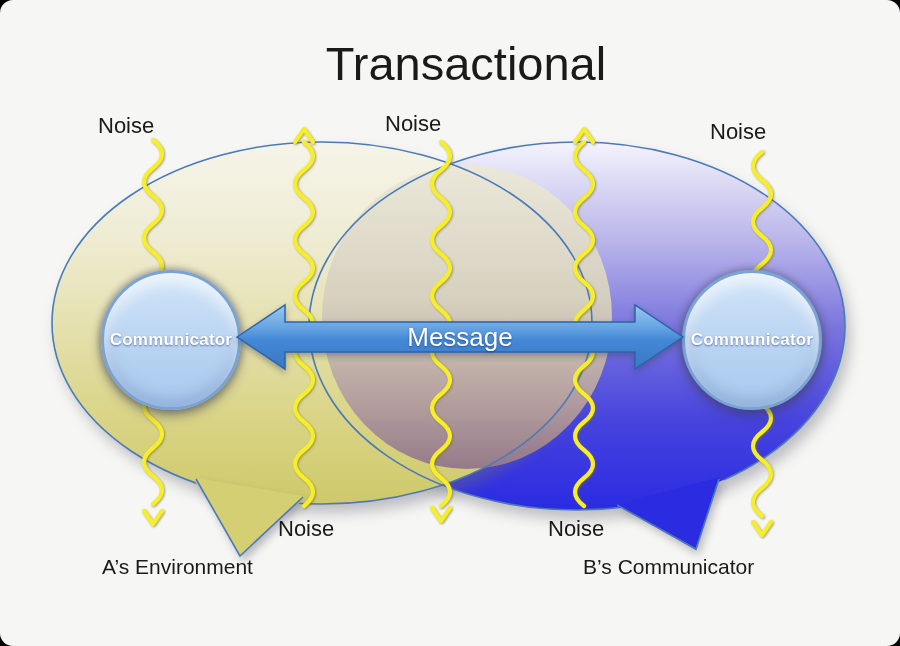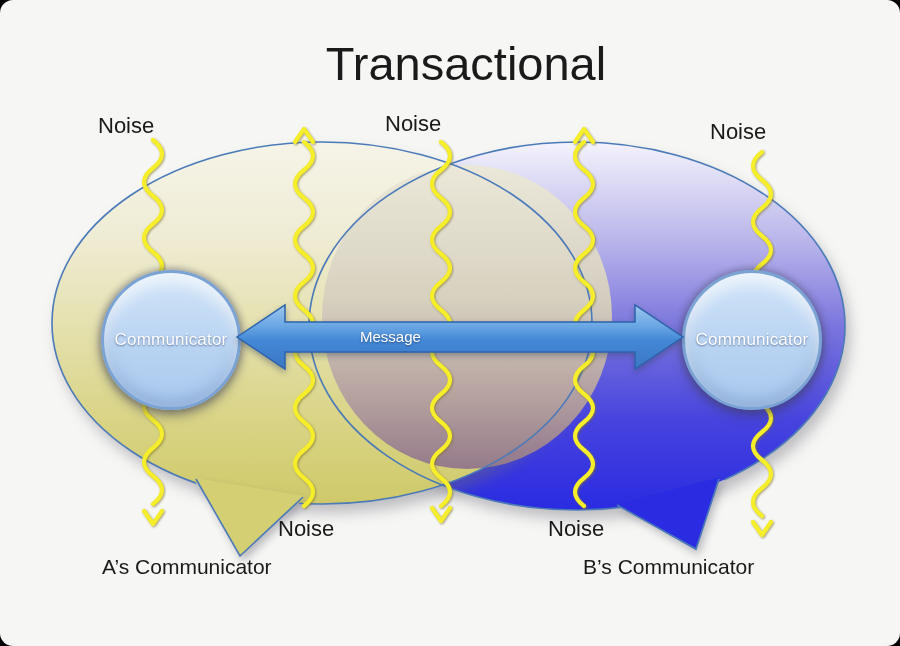--- a/index.html
+++ b/index.html
@@ -55,30 +55,30 @@
     width:134px;height:134px;border-radius:50%;z-index:5;
     border:3px solid var(--communicator-border,#7aa2d2);
     background:linear-gradient(180deg,#d3e5f8 0%,#bcd6f3 45%,#a9c9ee 100%);
     box-shadow:0 0 6px 2px rgba(70,70,95,.40),0 6px 12px rgba(60,60,85,.45),
                inset 0 10px 14px rgba(255,255,255,.65),inset 0 -8px 14px rgba(100,130,180,.35);
     display:flex;align-items:center;justify-content:center;
   }
   #node-a{left:101px;top:270px;}
   #node-b{left:682px;top:270px;}
   .node-label{
-    color:#fff;font-weight:normal;font-size:17px;letter-spacing:.2px;
+    color:#fff;font-weight:bold;font-size:17px;letter-spacing:.2px;
     text-shadow:0 1px 2px rgba(80,100,145,.9);
   }
 
   
   #arrow{z-index:6;}
   #arrow path{stroke:var(--arrow-border,#2d63ad);stroke-width:1.5;filter:drop-shadow(0 3px 3px rgba(60,70,95,.45));}
   #message{
-    left:360px;top:323px;width:200px;height:36px;line-height:28px;
-    font-size:15px;color:#fff;z-index:7;text-shadow:0 1px 2px rgba(40,70,120,.8);
+    left:360px;top:323px;width:200px;height:36px;line-height:28px;text-align:center;
+    font-size:26px;color:#fff;z-index:7;text-shadow:0 1px 2px rgba(40,70,120,.8);
   }
 </style>
 </head>
 <body>
 
 <div id="canvas">
 
   <div class="abs bubble" id="bubble-b"></div>
   <div class="abs bubble" id="bubble-a"></div>
 
@@ -138,16 +138,16 @@
     <path d="M237,337 L285,305 L285,322 L635,322 L635,305 L683,337 L635,369 L635,352 L285,352 L285,369 Z" fill="url(#arrowGrad)"></path>
   </svg>
   <div class="abs" id="message">Message</div>
 
   <div class="abs" id="title">Transactional</div>
   <div class="abs lbl" id="noise-tl">Noise</div>
   <div class="abs lbl" id="noise-tm">Noise</div>
   <div class="abs lbl" id="noise-tr">Noise</div>
   <div class="abs lbl" id="noise-bl">Noise</div>
   <div class="abs lbl" id="noise-br">Noise</div>
-  <div class="abs lbl" id="env-a">A’s Communicator</div>
+  <div class="abs lbl" id="env-a">A’s Environment</div>
   <div class="abs lbl" id="env-b">B’s Communicator</div>
 
 </div>
 
 </body></html>

